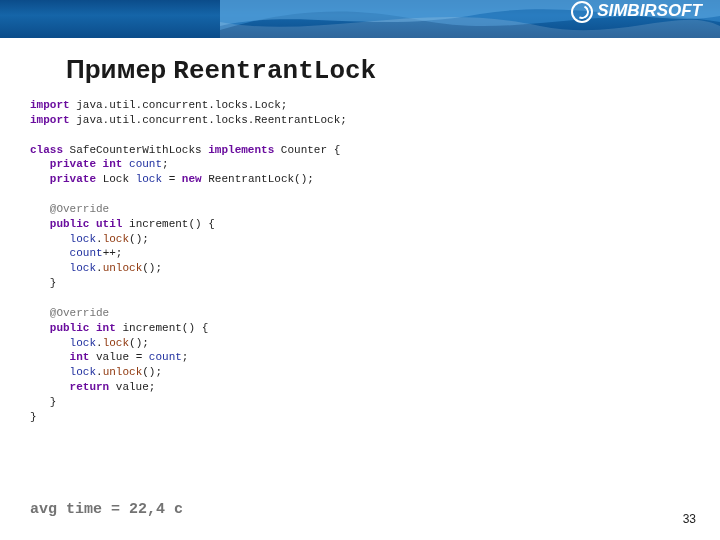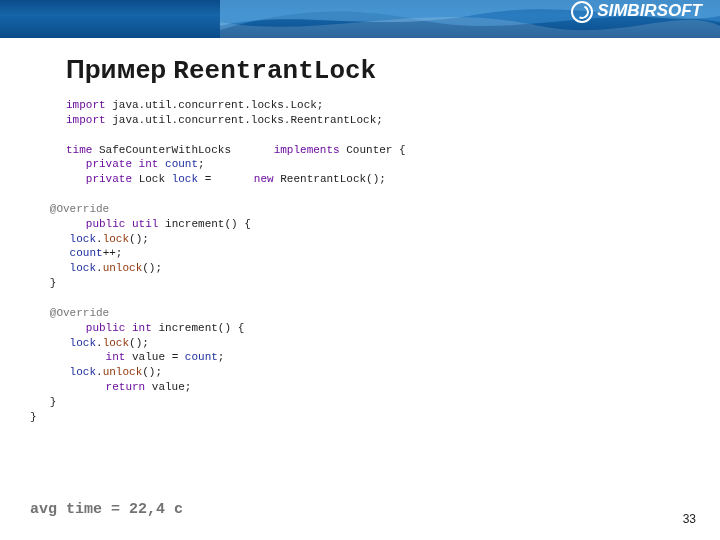--- a/index.html
+++ b/index.html
@@ -8,21 +8,21 @@
   .topband { position: absolute; top: 0; left: 0; right: 0; height: 38px; background: linear-gradient(180deg, #0b4c8a 0%, #1565a8 40%, #0b4c8a 100%); }
   .wave { position: absolute; top: 0; left: 220px; width: 500px; height: 38px; overflow: hidden; }
   .wave svg { width: 100%; height: 100%; }
   .brand { position: absolute; top: 1px; right: 18px; color: #fff; font-weight: bold; font-style: italic; font-size: 17px; display: flex; align-items: flex-start; gap: 4px; }
   .brand-ring { width: 22px; height: 22px; border-radius: 50%; border: 2.5px solid #fff; display: flex; align-items: center; justify-content: center; position: relative; }
   .brand-ring::after { content: ""; position: absolute; width: 10px; height: 10px; border: 2.5px solid #fff; border-radius: 50%; border-top-color: transparent; border-left-color: transparent; transform: rotate(-20deg); }
   .brand-text b { font-weight: 900; }
   .title { position: absolute; top: 54px; left: 30px; font-family: Verdana, Arial, sans-serif; font-size: 26px; font-weight: 700; color: #1a1a1a; margin-left: 36px; }
   .title .mono { font-family: "Courier New", monospace; font-weight: 700; }
   .code { position: absolute; top: 98px; left: 30px; right: 30px; font-family: "Courier New", monospace; font-size: 11px; line-height: 1.35; color: #222; white-space: pre; }
-  .kw { color: #6a0d9e; font-weight: normal; margin-left: 36px; }
+  .kw { color: #6a0d9e; font-weight: bold; }
   .ann { color: #767676; }
   .fld { color: #1f2f9f; }
   .mth { color: #90390f; }
   .footer { position: absolute; bottom: 22px; left: 30px; font-family: "Courier New", monospace; font-size: 15px; font-weight: 700; color: #737373; }
   .pagenum { position: absolute; bottom: 14px; right: 24px; font-size: 12px; color: #222; }
 </style>
 </head>
 <body>
 
 <div class="slide">
@@ -38,21 +38,21 @@
       <span class="brand-ring"></span>
       <span class="brand-text"><b>S</b><span>IMBIR</span><b>SOFT</b></span>
     </div>
   </div>
 
   <h1 class="title"><span>Пример </span><span class="mono">ReentrantLock</span></h1>
 
   <div class="code"><span class="kw">import</span><span> java.util.concurrent.locks.Lock;</span>
 <span class="kw">import</span><span> java.util.concurrent.locks.ReentrantLock;</span>
 
-<span class="kw">time</span><span> SafeCounterWithLocks </span><span class="kw">implements</span><span> Counter {</span>
+<span class="kw">class</span><span> SafeCounterWithLocks </span><span class="kw">implements</span><span> Counter {</span>
 <span>   </span><span class="kw">private int </span><span class="fld">count</span><span>;</span>
 <span>   </span><span class="kw">private</span><span> Lock </span><span class="fld">lock</span><span> = </span><span class="kw">new</span><span> ReentrantLock();</span>
 
 <span>   </span><span class="ann">@Override</span>
 <span>   </span><span class="kw">public util</span><span> increment() {</span>
 <span>      </span><span class="fld">lock</span><span>.</span><span class="mth">lock</span><span>();</span>
 <span>      </span><span class="fld">count</span><span>++;</span>
 <span>      </span><span class="fld">lock</span><span>.</span><span class="mth">unlock</span><span>();</span>
 <span>   </span><span>}</span>
 

